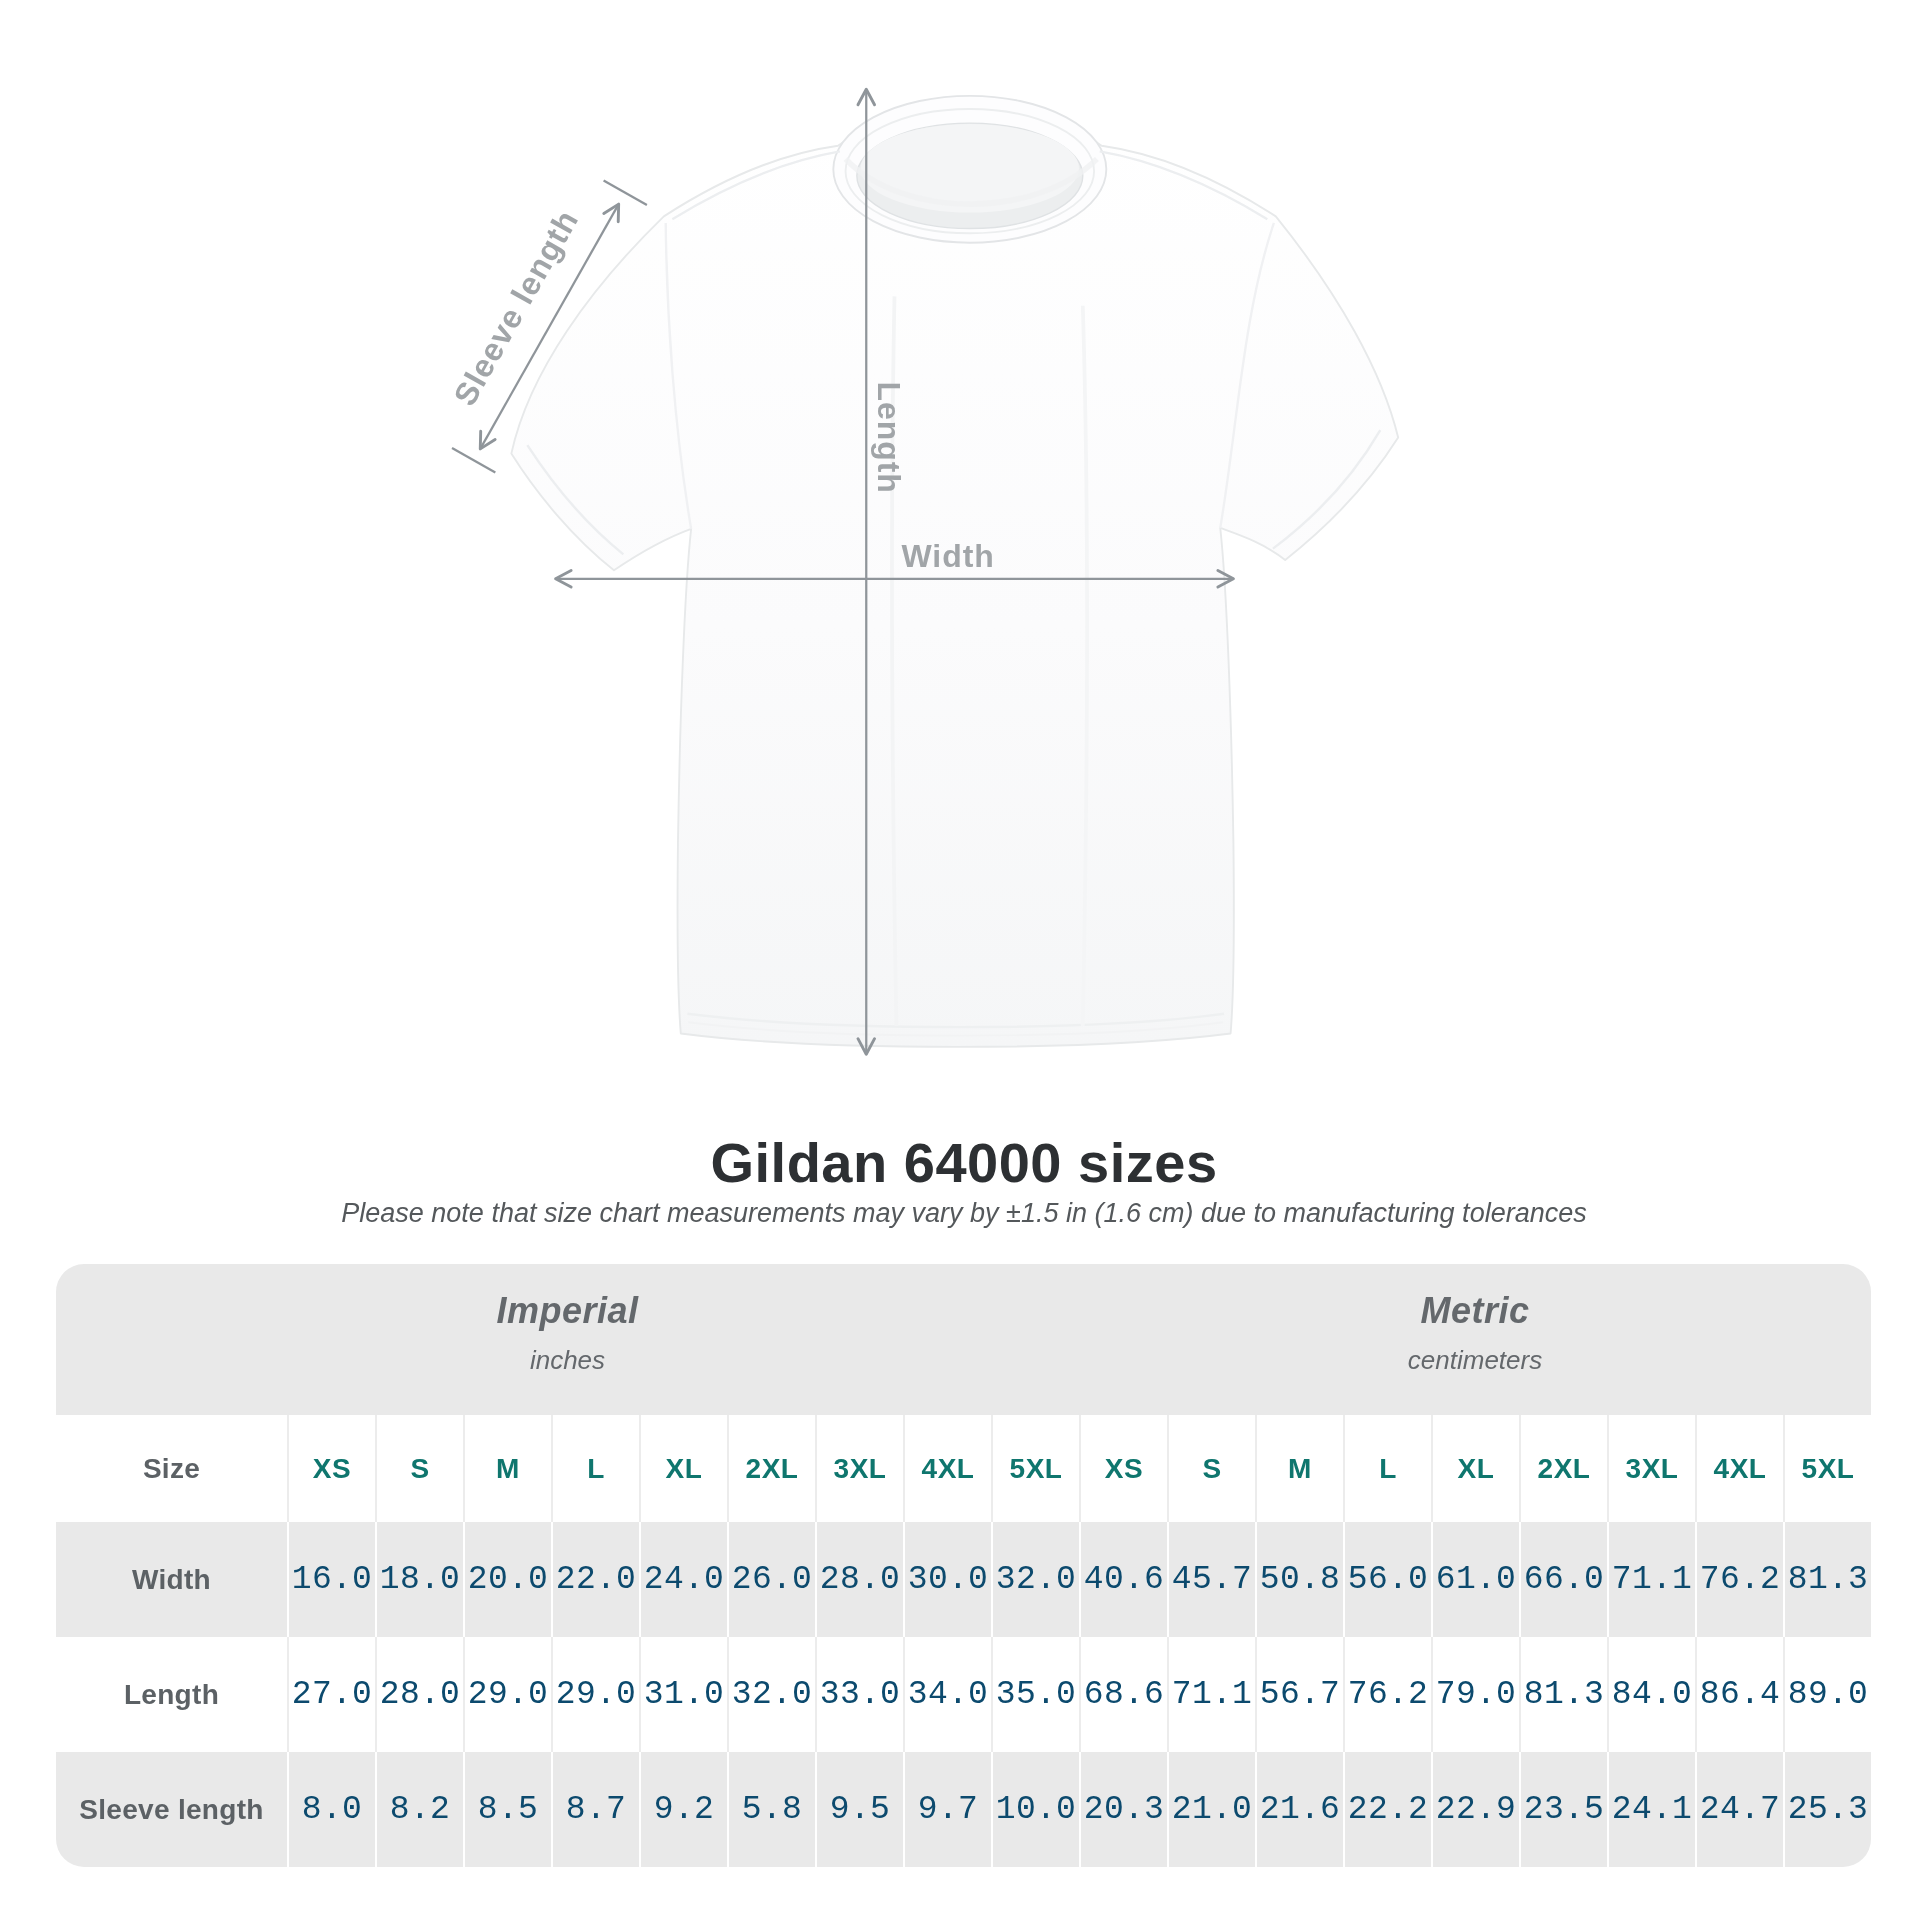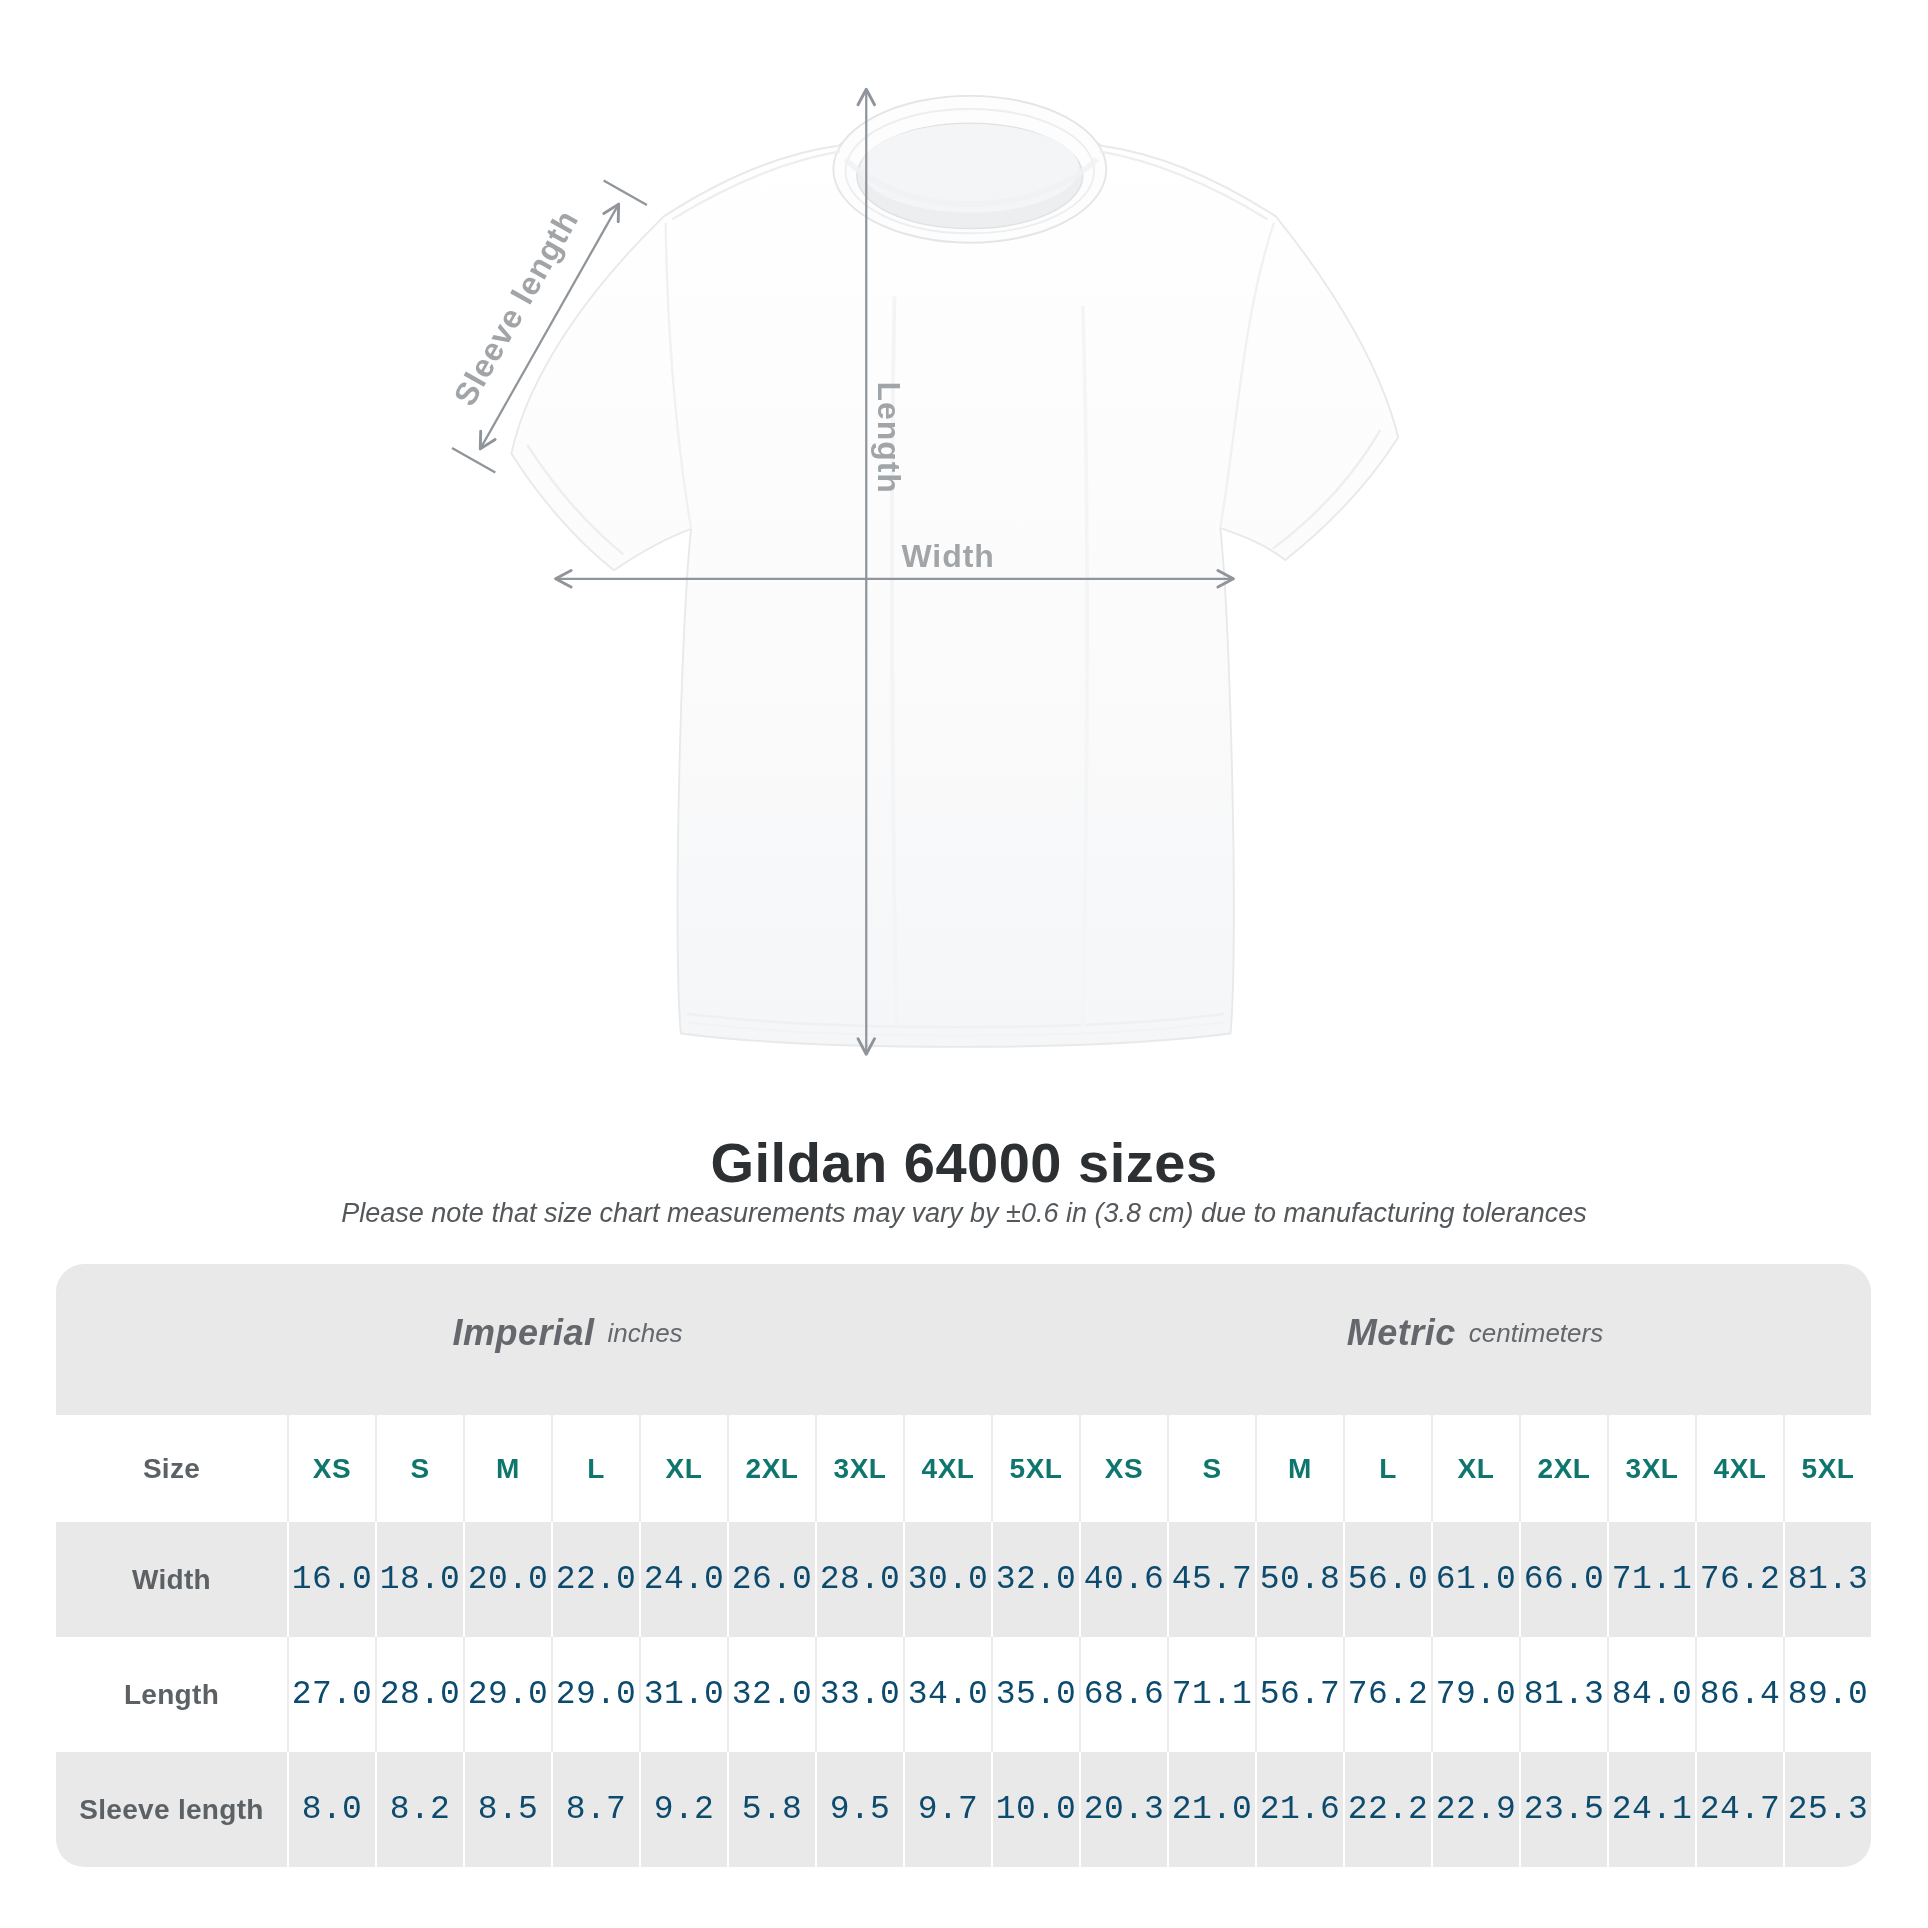--- a/index.html
+++ b/index.html
@@ -28,21 +28,21 @@
     border-radius:28px;overflow:hidden;background:#ffffff;
   }
   .grid{
     display:grid;
     grid-template-columns:231px repeat(18,1fr);
     grid-template-rows:151px 107px 115px 115px 115px;
   }
   .c{display:flex;align-items:center;justify-content:center;}
   .g{background:#e9e9e9;}
   .band{
-    background:#e9e9e9;display:flex;flex-direction:row;
+    background:#e9e9e9;display:flex;flex-direction:column;
     align-items:center;justify-content:center;gap:13px;padding-bottom:13px;
   }
   .band-l{grid-column:1 / 11;}
   .band-r{grid-column:11 / 20;}
   .band-title{font-size:36px;font-weight:bold;font-style:italic;color:#64686c;letter-spacing:0.5px;}
   .band-sub{font-size:26px;font-style:italic;color:#64686c;}
   .hd{font-size:28px;font-weight:bold;color:#0f766e;letter-spacing:0.5px;}
   .lbl{font-size:28px;font-weight:bold;color:#5c6165;letter-spacing:0.3px;}
   .num{font-size:33px;color:#0c4a6e;letter-spacing:0.3px;font-family:Liberation Mono, monospace;}
   .sep-g{border-left:2.8px solid #ececec;}   
@@ -110,21 +110,21 @@
 
     <g fill="#a1a5a8" font-family="Liberation Sans, DejaVu Sans, sans-serif" font-size="34" font-weight="bold" letter-spacing="1">
       <text x="617" y="538" text-anchor="middle">Width</text>
       <text x="554" y="400" text-anchor="middle" dominant-baseline="central" transform="rotate(90 554 400)">Length</text>
       <text x="158" y="262" text-anchor="middle" dominant-baseline="central" transform="rotate(-60.5 158 262)">Sleeve length</text>
     </g>
   </svg>
 </div>
 
 <h1 class="page-title">Gildan 64000 sizes</h1>
-<p class="page-subtitle">Please note that size chart measurements may vary by ±0.6 in (3.8 cm) due to manufacturing tolerances</p>
+<p class="page-subtitle">Please note that size chart measurements may vary by ±1.5 in (1.6 cm) due to manufacturing tolerances</p>
 
 <div class="size-table">
   <div class="grid">
 
     <div class="band band-l">
       <div class="band-title">Imperial</div>
       <div class="band-sub">inches</div>
     </div>
     <div class="band band-r">
       <div class="band-title">Metric</div>

